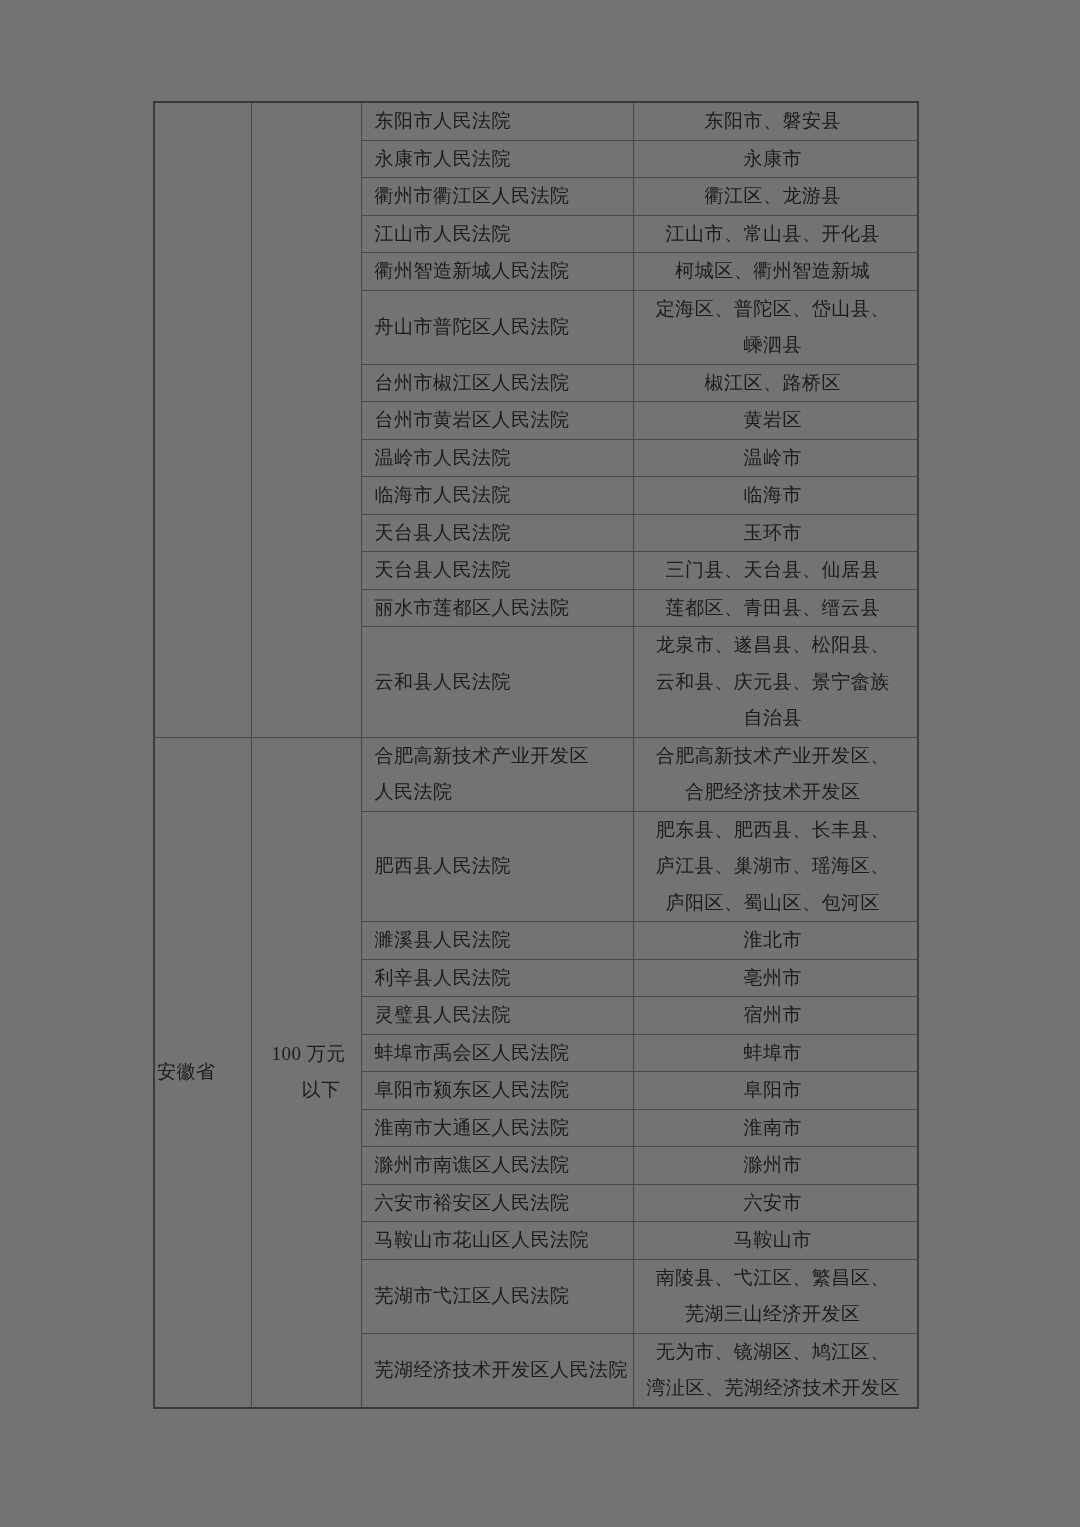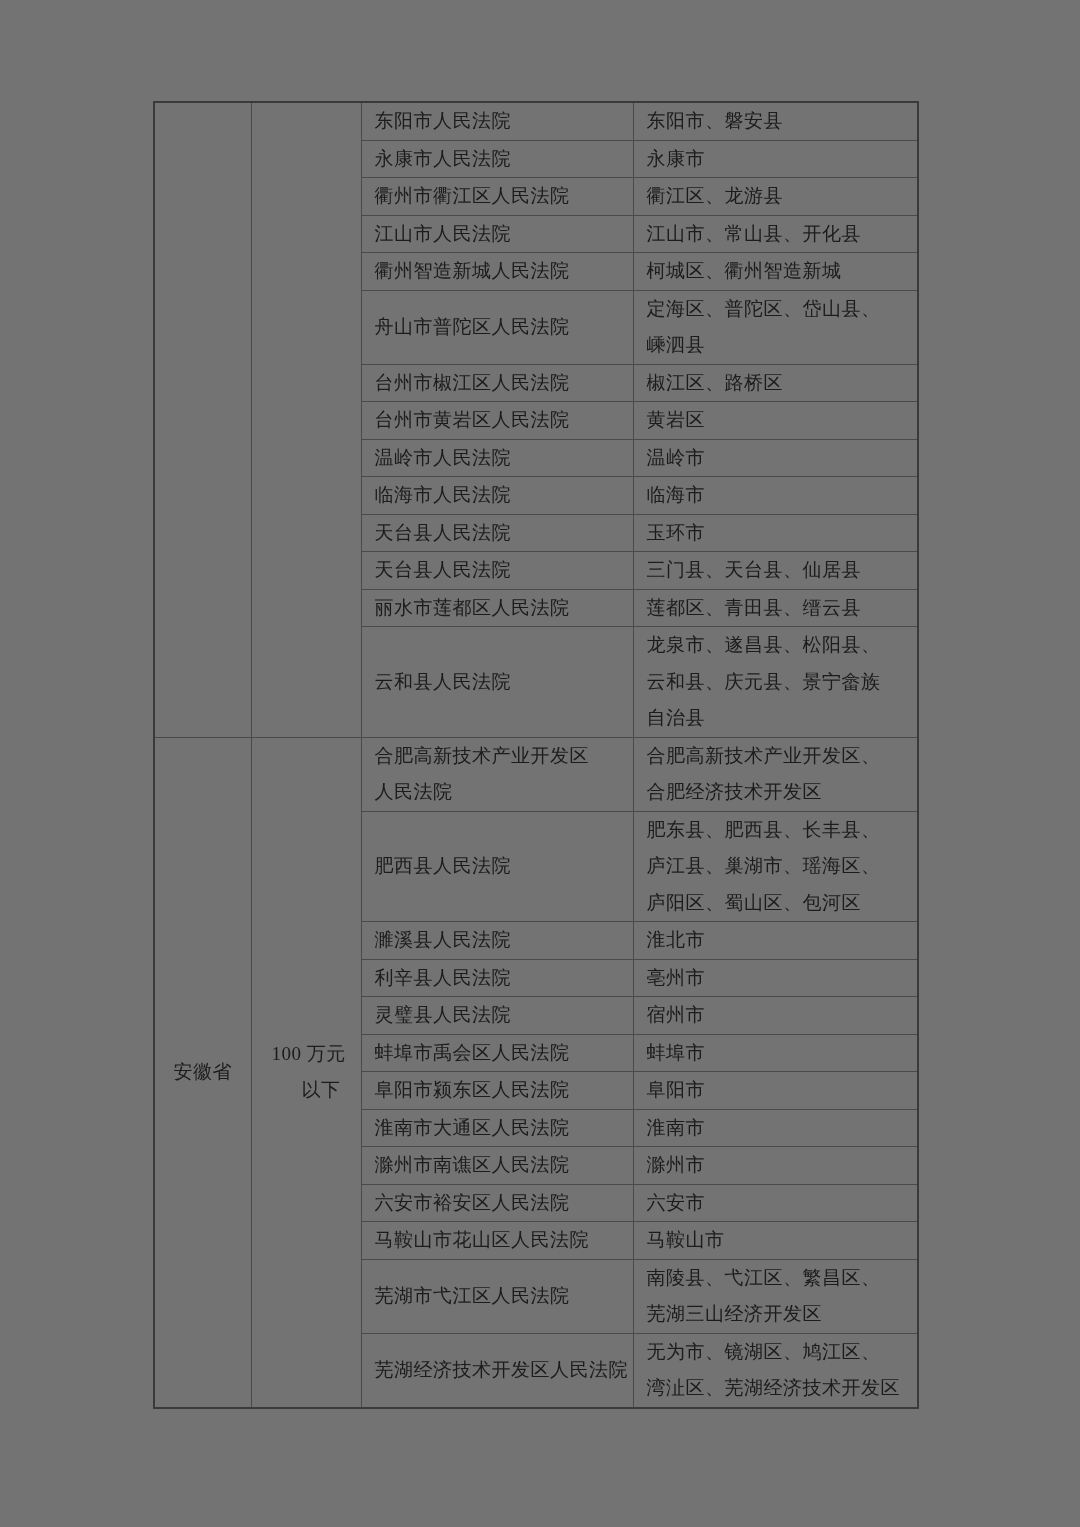--- a/index.html
+++ b/index.html
@@ -29,36 +29,35 @@
     border: 1px solid #4a4a4a;
     font-size: 19px;
     line-height: 36.5px;
     letter-spacing: 0.5px;
     height: 37px;
     vertical-align: middle;
     box-sizing: border-box;
     overflow: hidden;
   }
   td.province-cell {
-    text-align: center;
     padding: 0 2px;
     white-space: pre;
   }
   td.amount-cell {
     text-align: right;
     padding: 0 20px;
     white-space: pre;
   }
   td.court-cell {
     text-align: left;
     padding: 0 2px 0 13px;
     white-space: pre;
   }
   td.jurisdiction-cell {
-    text-align: left;
+    text-align: center;
     padding: 0 18px 0 13px;
     white-space: pre;
   }
 </style>
 </head>
 <body>
 
 <div class="page">
   <table class="doc-table">
     <colgroup>

